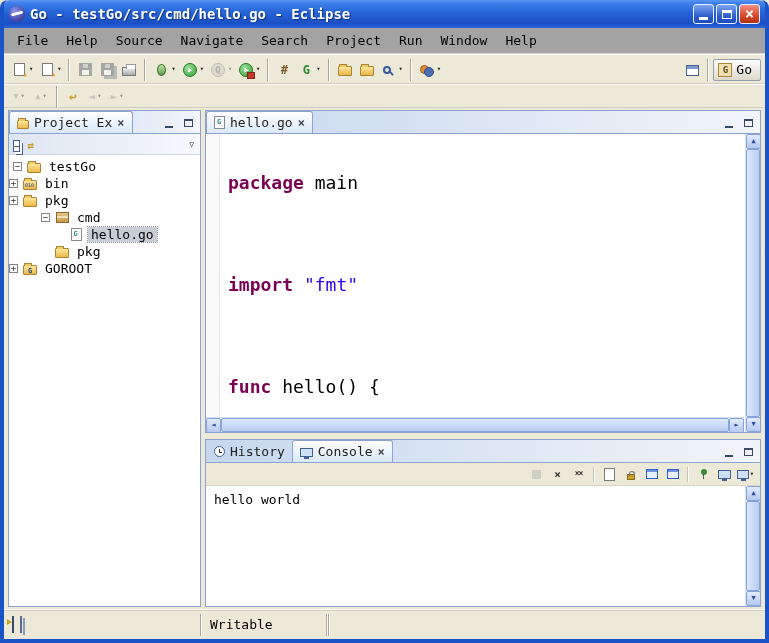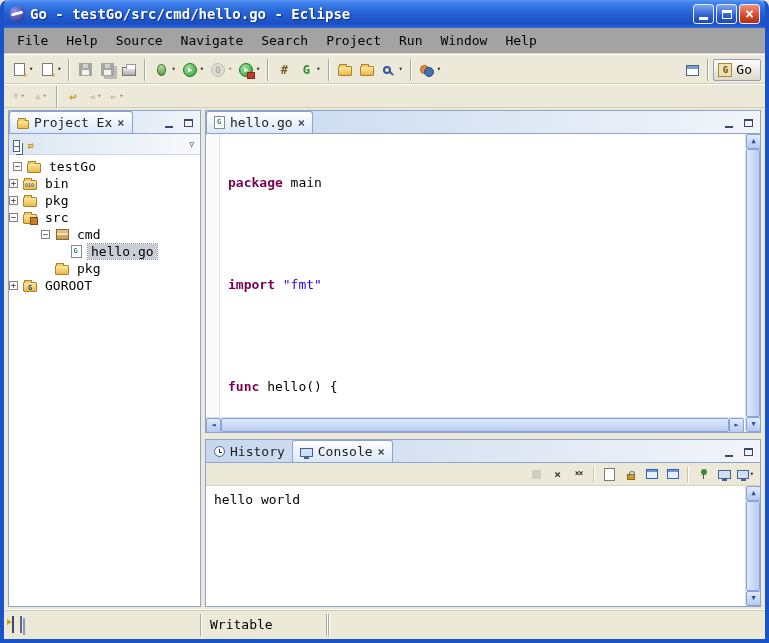--- a/index.html
+++ b/index.html
@@ -122,21 +122,21 @@
   .ti-src .fold::after{content:"";position:absolute;right:-2px;bottom:-2px;width:6px;height:6px;background:#C87A2E;border:1px solid #7A4A16}
   .ti-root .fold::after{content:"G";position:absolute;left:4px;top:1px;font-size:7px;color:#1A3E8C;font-weight:bold}
   .pkgbox{width:13px;height:11px;background:linear-gradient(#E6C689,#C89A4E);border:1px solid #8A6A2E;position:relative}
   .pkgbox::before{content:"";position:absolute;left:0;right:0;top:3px;height:2px;background:#F2E2BC}
   .gofile{width:11px;height:13px;background:#fff;border:1px solid #8A8A8A;position:relative}
   .gofile::after{content:"G";position:absolute;left:2px;top:2px;font-size:7px;font-weight:bold;color:#2E8A8A;line-height:1}
 
   
   .editor-body{flex:1;display:flex;min-height:0;position:relative;background:#fff}
   .gutter{width:14px;flex:0 0 14px;background:#FAFAFA;border-right:1px solid #E4E4E4}
-  .code{flex:1;padding:6px 4px 20px 8px;white-space:pre;overflow:hidden;font-size:13px;line-height:17px}
+  .code{flex:1;padding:6px 4px 20px 8px;white-space:pre;overflow:hidden;font-size:18px;line-height:17px}
   .code-line{min-height:17px}
   .kw{color:#7B0052;font-weight:bold}
   .str{color:#2A00FF}
 
   
   .vscroll{width:15px;flex:0 0 15px;display:flex;flex-direction:column;background:#EEF2FA;border-left:1px solid #D6DEF0}
   .hscroll{position:absolute;left:15px;right:15px;bottom:0;height:15px;display:flex;background:#EEF2FA;border-top:1px solid #D6DEF0}
   .sbtn{width:15px;height:15px;flex:0 0 15px;border:1px solid #87A3DC;border-radius:2px;
     background:linear-gradient(#E2EBFB,#B6C9F0);display:flex;align-items:center;justify-content:center;
     color:#2B4B9B;font-size:7px;line-height:1}
@@ -386,27 +386,20 @@
             </span>
           <span class="tlabel">bin</span>
         </div>
         <div class="trow lvl1">
           <span class="exp plus"></span>
           <span class="ti">
               <span class="fold"></span>
             </span>
           <span class="tlabel">pkg</span>
         </div>
-        <div class="trow lvl1">
-          <span class="exp minus"></span>
-          <span class="ti ti-src">
-              <span class="fold"></span>
-            </span>
-          <span class="tlabel">src</span>
-        </div>
         <div class="trow lvl2">
           <span class="exp minus"></span>
           <span class="ti">
               <span class="pkgbox"></span>
             </span>
           <span class="tlabel">cmd</span>
         </div>
         <div class="trow lvl3 selected">
           <span class="exp none"></span>
           <span class="ti">

